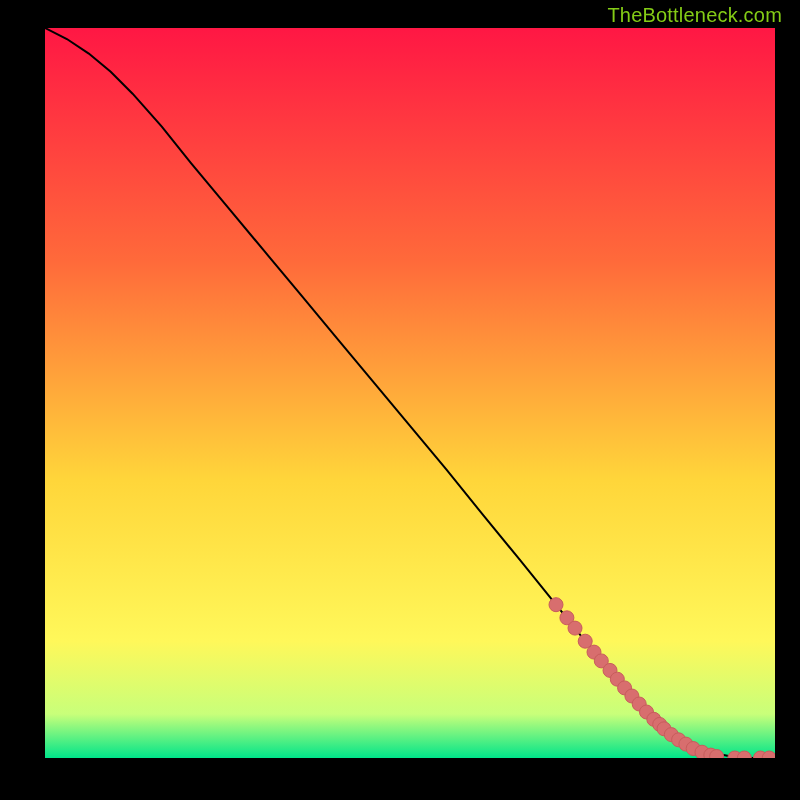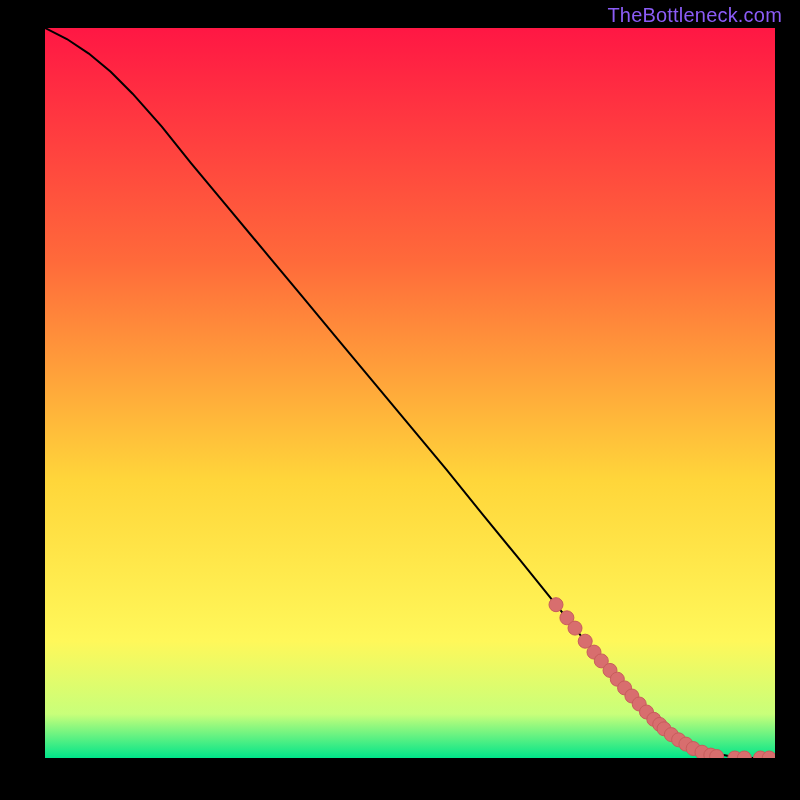--- a/index.html
+++ b/index.html
@@ -16,21 +16,21 @@
     left: 0;
     top: 0;
     width: 800px;
     height: 800px;
     background: #000;
   }
   .watermark {
     position: absolute;
     top: 4px;
     right: 18px;
-    color: #8b5cf6;
+    color: #84cc16;
     font-size: 20px;
     font-weight: 400;
     letter-spacing: 0.2px;
   }
   .plot {
     position: absolute;
     left: 45px;
     top: 28px;
     width: 730px;
     height: 730px;

